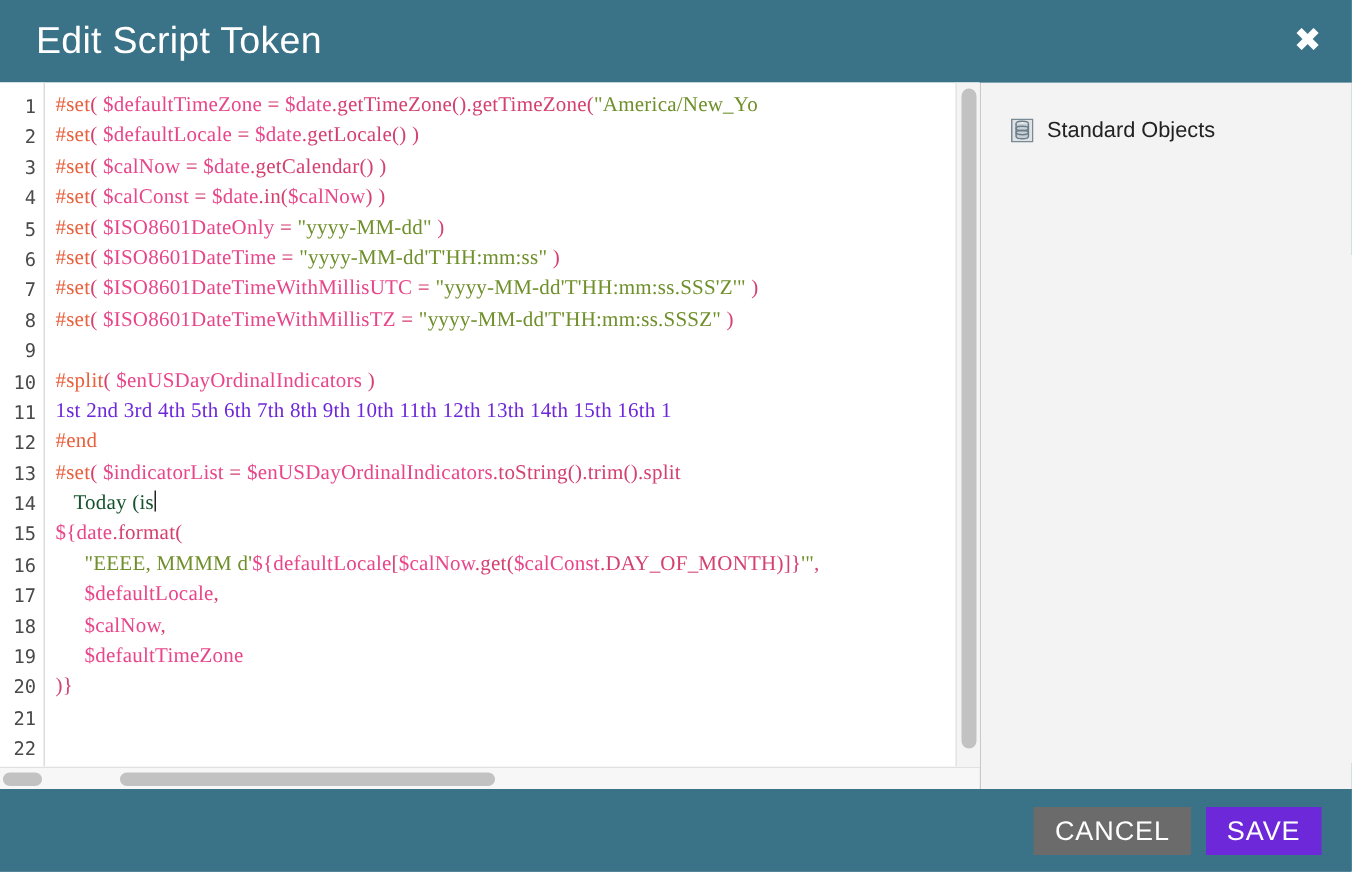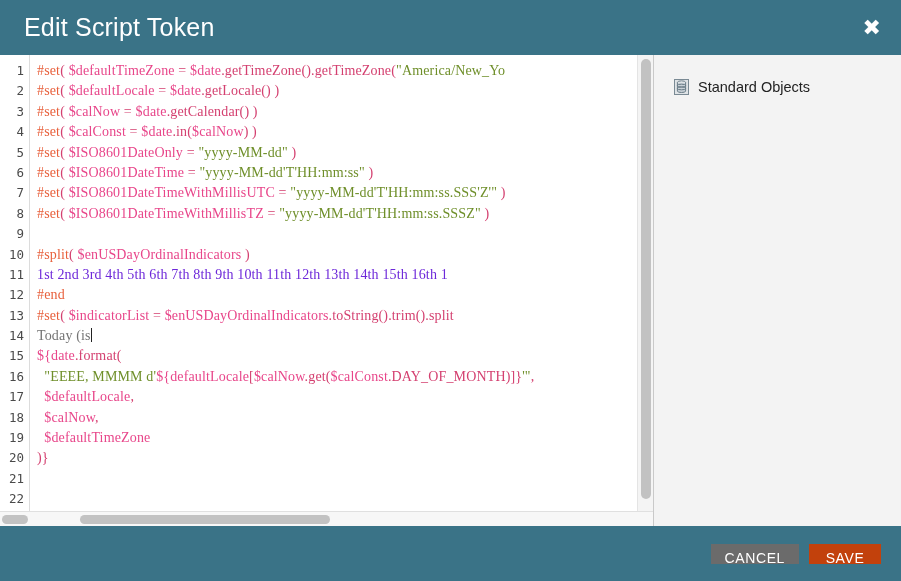--- a/index.html
+++ b/index.html
@@ -125,21 +125,21 @@
     white-space: pre;
     color: #333333;
     letter-spacing: 0.15px;
   }
 
   
   .t-dir   { color: #e8603c; }   
   .t-paren { color: #d44070; }   
   .t-var   { color: #e8468a; }   
   .t-str   { color: #6f8f2a; }   
-  .t-plain { color: #737373; }   
+  .t-plain { color: #14532d; margin-left: 12px; }   
   .t-ord   { color: #6d28d9; }   
 
   .caret {
     display: inline-block;
     width: 1px;
     height: 14px;
     background: #222;
     vertical-align: -2px;
     margin-left: 0px;
   }
@@ -234,34 +234,34 @@
     flex: 0 0 55px;
     height: 55px;
     background: #3a7387;
     display: flex;
     align-items: center;
     justify-content: flex-end;
     padding-right: 20px;
     box-sizing: border-box;
   }
   .btn {
-    height: 20px;
+    height: 32px;
     min-width: 72px;
     border: none;
     color: #ffffff;
-    font-size: 14px;
+    font-size: 18px;
     font-family: "Liberation Sans", sans-serif;
     letter-spacing: 0.6px;
     cursor: pointer;
     padding: 0 14px;
     line-height: 28px;
     text-align: center;
   }
   .btn-cancel { background: #6b6b6b; margin-right: 10px; }
-  .btn-save   { background: #c2410c; }
+  .btn-save   { background: #6d28d9; }
 </style>
 </head>
 <body>
 
 <div class="modal">
 
   <div class="titlebar">
     <div class="title-text">Edit Script Token</div>
     <div class="close-btn">✖</div>
   </div>

